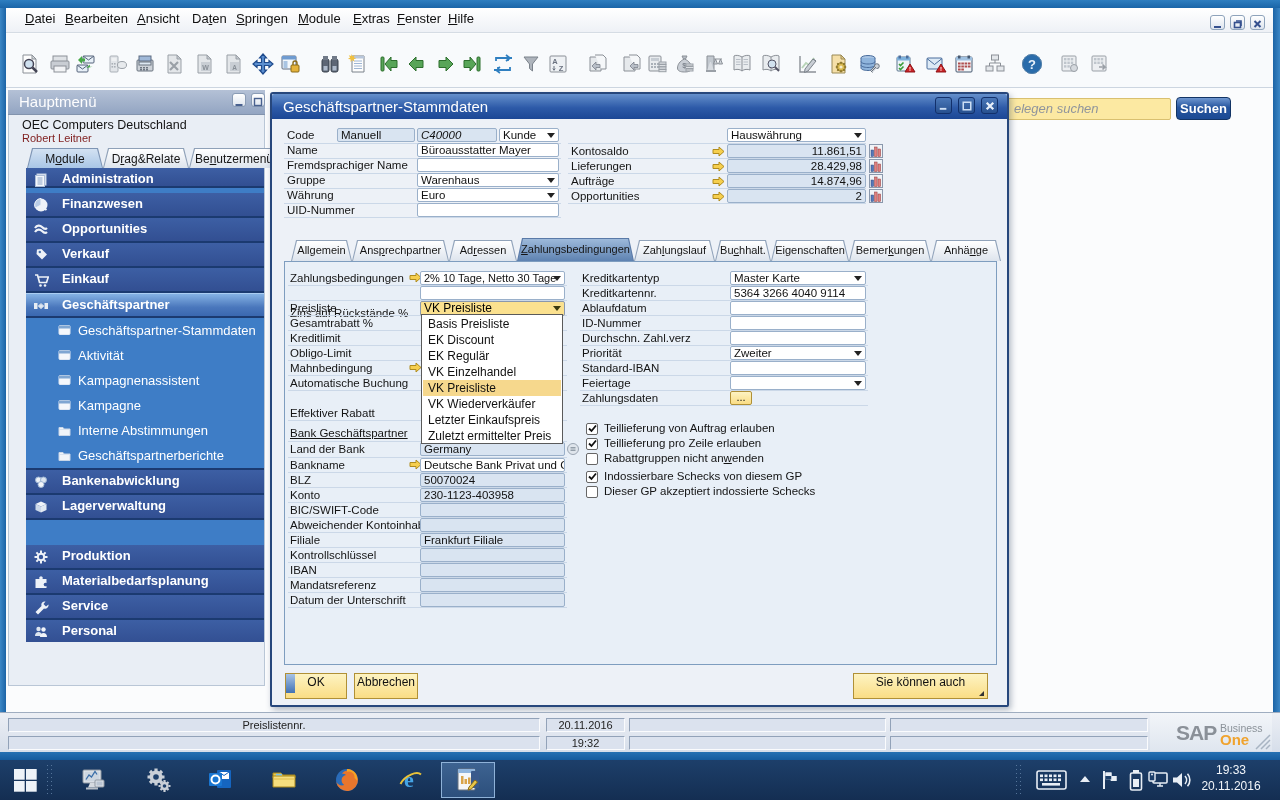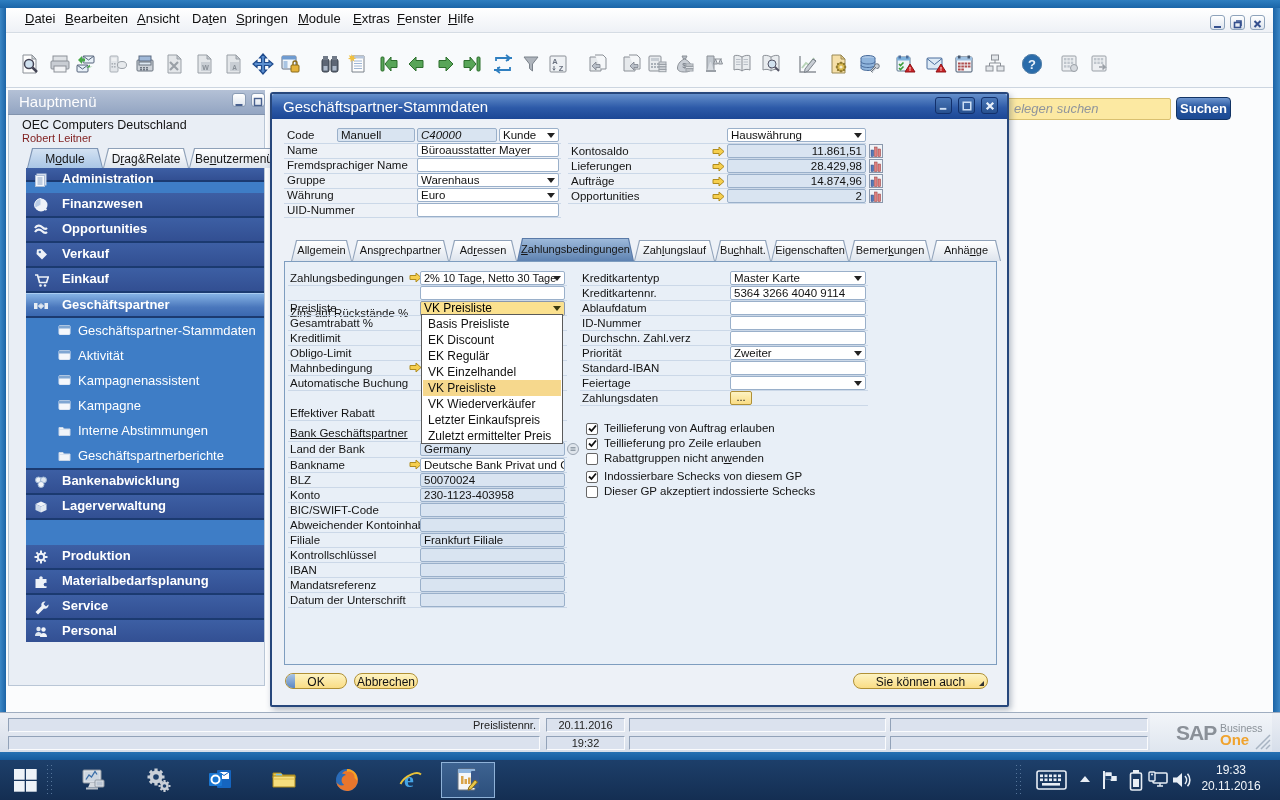--- a/index.html
+++ b/index.html
@@ -3,22 +3,22 @@
 <style>
 *{margin:0;padding:0;box-sizing:border-box}
 body{width:1280px;height:800px;overflow:hidden;font-family:"Liberation Sans",sans-serif;position:relative;background:#fbfcfd}
 .ab{position:absolute}
 .lbl{position:absolute;font-size:11.5px;color:#141414;white-space:nowrap;line-height:13px}
 .fld{position:absolute;background:#fff;border:1px solid #9ab0ca;border-radius:2px;font-size:11.5px;color:#111;
  padding:0 3px;white-space:nowrap;overflow:hidden;height:14px;line-height:12px}
 .dis{background:#d9e4f1;border-color:#9ab0ca}
 .combo:after{content:"";position:absolute;right:3px;top:4px;border:4px solid transparent;border-top:5px solid #222;border-bottom:0}
 .sep{position:absolute;height:1px;background:#cbd8e8}
-.ybtn{position:absolute;background:linear-gradient(#fdf3c2,#fadd85);border:1px solid #b09036;border-radius:9px;
- font-size:12px;color:#111;text-align:center;line-height:17px;height:16px}
+.ybtn{position:absolute;background:linear-gradient(#fdf3c2,#fadd85);border:1px solid #b09036;border-radius:0;
+ font-size:12px;color:#111;text-align:center;line-height:17px;height:26px}
 .sb{position:absolute;height:14px;background:#dbe2ee;border:1px solid #92a2b8;border-right-color:#fafbfd;border-bottom-color:#fafbfd;
  font-size:11px;color:#222;line-height:12px;padding:0 3px;white-space:nowrap}
 .mi{position:absolute;left:0;width:100%;color:#fff;font-weight:bold;font-size:13px;line-height:22px;
  background:linear-gradient(#3d5fa4,#324f92);border-bottom:2px solid #1b3a70}
 .mtxt{position:absolute;left:36px;top:0}
 .sub{position:absolute;left:0;width:100%;color:#fff;font-size:13px}
 .tab{position:absolute;font-size:11px;color:#151515;text-align:center;
  background:linear-gradient(#ffffff,#dde4ed);clip-path:polygon(0 100%,5px 0,calc(100% - 5px) 0,100% 100%);line-height:20px}
 .cbx{position:absolute;width:12px;height:12px;background:#fff;border:1px solid #666;border-radius:2px}
 .clab{position:absolute;font-size:11.5px;color:#141414;white-space:nowrap}
@@ -326,21 +326,21 @@
     </svg></div>
 <div class="ab" style="left:22px;top:118px;font-size:12.5px;color:#141414">OEC Computers Deutschland</div>
 <div class="ab" style="left:22px;top:132px;font-size:11px;color:#7f1d1d">Robert Leitner</div>
 <div class="ab tab" style="left:103px;top:148px;width:86px;height:20px;background:#8fa1b8"></div>
 <div class="ab tab" style="left:104px;top:149px;width:84px;height:19px;font-size:12px">D<u>r</u>ag&amp;Relate</div>
 <div class="ab tab" style="left:189px;top:148px;width:90px;height:20px;background:#8fa1b8"></div>
 <div class="ab tab" style="left:190px;top:149px;width:88px;height:19px;font-size:12px">Be<u>n</u>utzermenü</div>
 <div class="ab tab" style="left:27px;top:148px;width:76px;height:20px;background:#7e95b4;z-index:2"></div>
 <div class="ab tab" style="left:28px;top:149px;width:74px;height:19px;background:linear-gradient(#d3e2f2,#a9c6e6);font-size:12px;z-index:2">M<u>o</u>dule</div>
 <div class="ab" style="left:26px;top:168px;width:238px;height:474px;background:#3e7dc6;overflow:hidden">
-<div class="mi" style="top:0px;height:14px">
+<div class="mi" style="top:0px;height:20px">
       <svg class="ab" style="left:7px;top:4px" width="16" height="16" viewBox="0 0 16 16">
         <rect x="4" y="2" width="9" height="11" fill="#e8edf4" stroke="#c2d0e4"></rect>
         <rect x="2.5" y="3.5" width="9" height="11" fill="#f4f7fb" stroke="#aebfd8"></rect>
         <g stroke="#8aa4c8">
           <path d="M4.5 6 h5 M4.5 8 h5 M4.5 10 h5 M4.5 12 h5"></path>
         </g>
       </svg>
       <span class="mtxt">Administration</span>
     </div>
 <div class="mi" style="top:25px;height:25px">
@@ -696,21 +696,21 @@
 <div style="position:absolute;left:1px;top:65px;width:138px;height:16px;background:#f6d88d;font-size:12px;line-height:16px;padding-left:5px;color:#111;white-space:nowrap">VK Preisliste</div>
 <div style="position:absolute;left:1px;top:81px;width:138px;height:16px;font-size:12px;line-height:16px;padding-left:5px;color:#111;white-space:nowrap">VK Wiederverkäufer</div>
 <div style="position:absolute;left:1px;top:97px;width:138px;height:16px;font-size:12px;line-height:16px;padding-left:5px;color:#111;white-space:nowrap">Letzter Einkaufspreis</div>
 <div style="position:absolute;left:1px;top:113px;width:138px;height:16px;font-size:12px;line-height:16px;padding-left:5px;color:#111;white-space:nowrap">Zuletzt ermittelter Preis</div>
 </div>
 <div class="ybtn" style="left:285px;top:673px;width:62px;overflow:hidden">OK<span style="position:absolute;left:0;top:0;width:9px;height:19px;background:linear-gradient(#a8c4e6,#4272b4)"></span></div>
 <div class="ybtn" style="left:354px;top:673px;width:64px">Abbrechen</div>
 <div class="ybtn" style="left:853px;top:673px;width:135px">Sie können auch<span style="position:absolute;right:3px;bottom:2px;width:0;height:0;border-left:5px solid transparent;border-bottom:5px solid #333"></span></div>
 </div>
 <div class="ab" style="left:0;top:712px;width:1280px;height:40px;background:linear-gradient(#eceff5,#d6deea);border-top:1px solid #9fadc0;z-index:8"></div>
-<div class="sb" style="left:8px;top:718px;width:532px;text-align:right;z-index:9">Preislistennr.</div>
+<div class="sb" style="left:8px;top:718px;width:532px;text-align:center;z-index:9">Preislistennr.</div>
 <div class="sb" style="left:8px;top:736px;width:532px;text-align:left;z-index:9"></div>
 <div class="sb" style="left:546px;top:718px;width:79px;text-align:center;z-index:9">20.11.2016</div>
 <div class="sb" style="left:546px;top:736px;width:79px;text-align:center;z-index:9">19:32</div>
 <div class="sb" style="left:629px;top:718px;width:257px;text-align:left;z-index:9"></div>
 <div class="sb" style="left:629px;top:736px;width:257px;text-align:left;z-index:9"></div>
 <div class="sb" style="left:890px;top:718px;width:258px;text-align:left;z-index:9"></div>
 <div class="sb" style="left:890px;top:736px;width:258px;text-align:left;z-index:9"></div>
 <div class="ab" style="left:1150px;top:713px;width:122px;height:38px;background:linear-gradient(#f2f5f9,#dfe6ef);z-index:9"></div>
 <div class="ab" style="left:1176px;top:721px;font-size:21px;font-weight:bold;color:#8a9098;letter-spacing:-1px;z-index:10">SAP</div>
 <div class="ab" style="left:1220px;top:722px;font-size:10.5px;color:#8b9299;z-index:10">Business</div>

